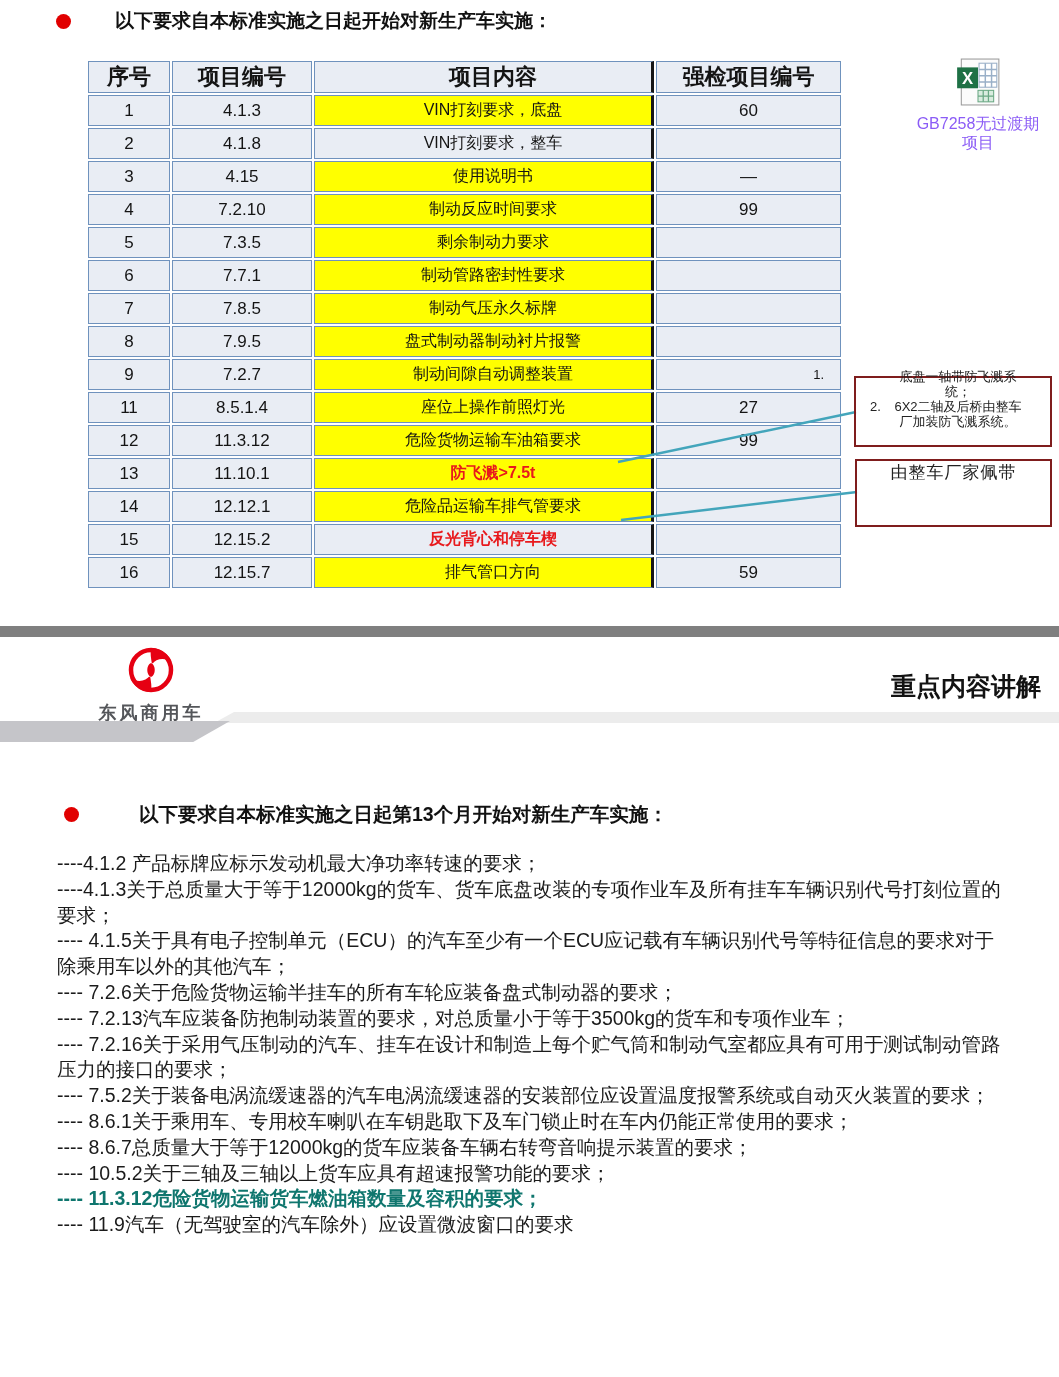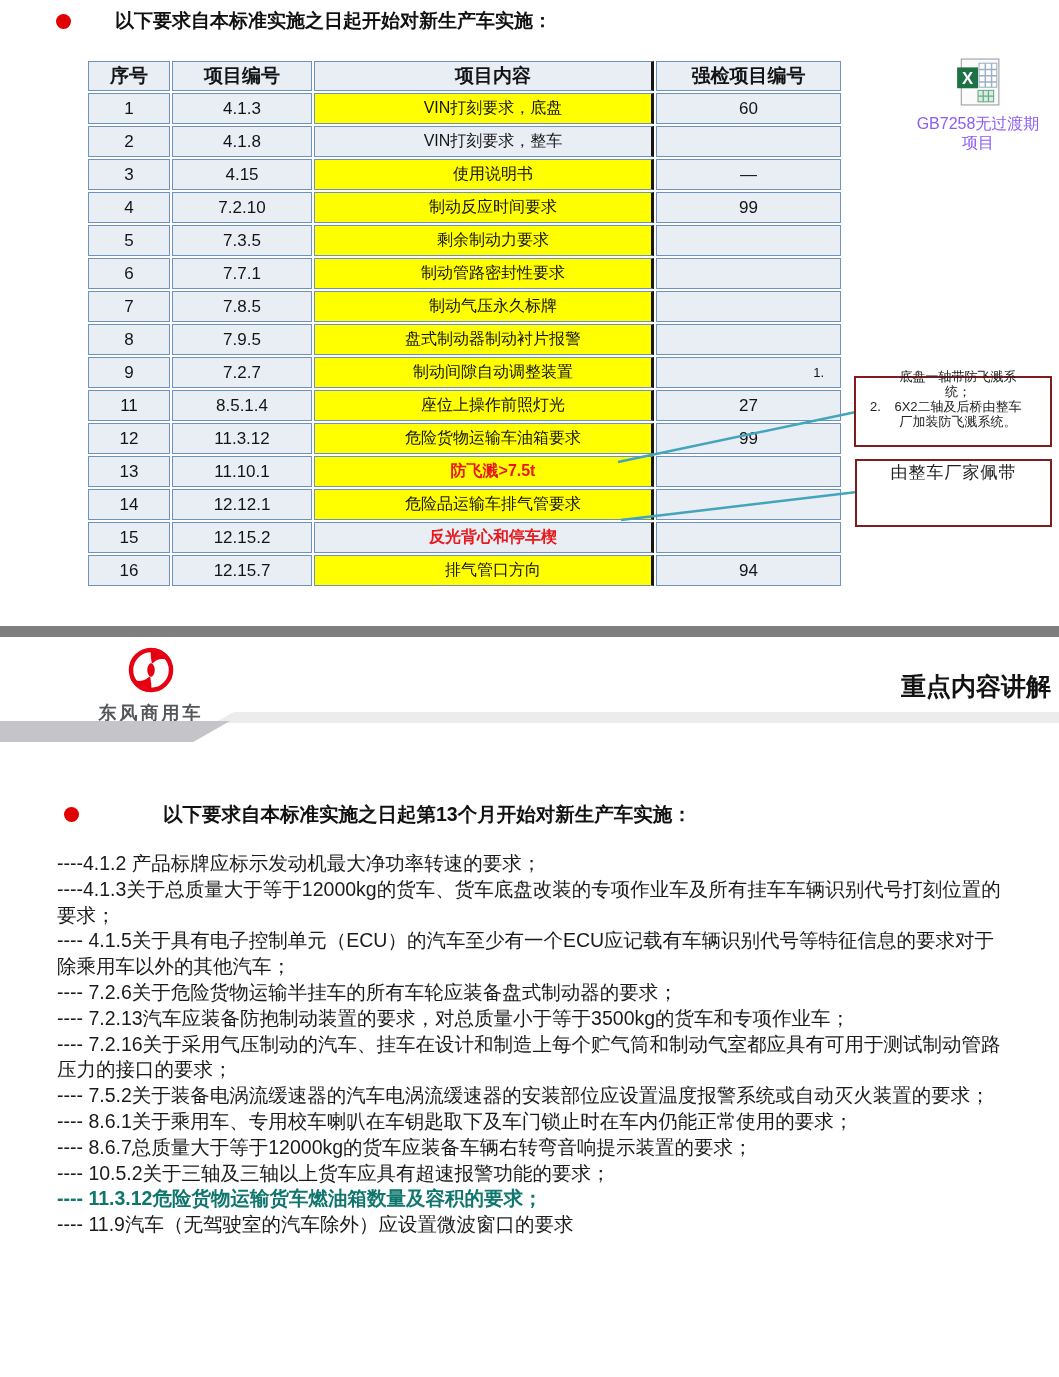--- a/index.html
+++ b/index.html
@@ -3,28 +3,28 @@
 <meta charset="utf-8">
 <style>
   * { margin:0; padding:0; box-sizing:border-box; }
   body { background:#fff; font-family:"Liberation Sans","DejaVu Sans",sans-serif; }
   .page { position:relative; width:1059px; height:1377px; background:#ffffff; overflow:hidden; }
 
   
   .bullet-title { position:absolute; display:flex; align-items:center; font-weight:bold; color:#111; }
   .bullet-title .dot { width:15px; height:15px; border-radius:50%; background:#e10000; flex:0 0 auto; }
   .t1 { left:56px; top:8px; gap:44px; font-size:19px; }
-  .t2 { left:64px; top:801px; gap:84px; font-size:19.5px; }
+  .t2 { left:64px; top:801px; gap:60px; font-size:19.5px; }
 
   table.req { position:absolute; left:86px; top:59px; border-collapse:separate; border-spacing:2px; table-layout:fixed; }
   table.req th, table.req td {
     border:1px solid #6f92bd; background:#e9edf4; text-align:center; vertical-align:middle;
     height:31px; color:#141414; overflow:hidden; white-space:nowrap;
   }
-  table.req th { font-size:19px; font-weight:bold; height:30px; }
+  table.req th { font-size:22px; font-weight:bold; height:30px; }
   table.req td { font-size:16px; }
   table.req td.col-code, table.req td.col-check, table.req td.col-seq { font-size:17px; }
   .c-content { border-right:3px solid #161616 !important;padding-left:20px; }
   td.c-content { background:#f3f5f9; }
   td.c-content.hl { background:#ffff00;margin-top:48px; }
   td.c-content.redtxt { color:#e8191c; font-weight:bold; }
   td.small-note { font-size:13px !important; text-align:right !important; padding-right:16px; color:#333; }
 
   .overlay { position:absolute; left:0; top:0; pointer-events:none; }
 
@@ -39,21 +39,21 @@
   .callout2 { left:855px; top:459px; width:197px; height:68px; display:flex; justify-content:center;
               font-size:17px; letter-spacing:1px; color:#222; }
 
   
   .divider { position:absolute; left:0; top:626px; width:1059px; height:11px; background:#7f7f7f; }
 
   
   .logo-block { position:absolute; left:66px; top:645px; width:170px; text-align:center; }
   .logo-cn { font-size:18px; font-weight:bold; color:#54565a; letter-spacing:3px; margin-top:2px; }
   .logo-en { font-size:8px; color:#54565a; letter-spacing:2.5px; margin-top:1px; }
-  .header-right { position:absolute; right:8px; top:670px; font-size:25px; font-weight:bold; color:#121212; }
+  .header-right { position:absolute; right:18px; top:670px; font-size:25px; font-weight:bold; color:#121212; }
   .band-right { position:absolute; left:214px; top:712px; width:845px; height:11px; background:#ececec;
                 clip-path:polygon(20px 0,100% 0,100% 100%,0 100%); }
   .band-left { position:absolute; left:0; top:721px; width:230px; height:21px; background:#c5c5c9;
                clip-path:polygon(0 0,100% 0,84% 100%,0 100%); }
 
   
   .items { position:absolute; left:57px; top:851px; width:952px; font-size:19.5px; line-height:25.8px; color:#1b1b1b; }
   .items p { margin:0; }
   .items p.red { color:#0f766e; font-weight:bold; }
 </style>
@@ -164,21 +164,21 @@
         <tr>
           <td class="col-seq">15</td>
           <td class="col-code">12.15.2</td>
           <td class="col-content c-content redtxt">反光背心和停车楔</td>
           <td class="col-check"></td>
         </tr>
         <tr>
           <td class="col-seq">16</td>
           <td class="col-code">12.15.7</td>
           <td class="col-content c-content hl">排气管口方向</td>
-          <td class="col-check">94</td>
+          <td class="col-check">59</td>
         </tr>
       </tbody>
   </table>
 
   <svg class="overlay" width="1059" height="637">
     <line x1="618" y1="462" x2="856" y2="412" stroke="#43a5bb" stroke-width="2.5"></line>
     <line x1="621" y1="520" x2="857" y2="492" stroke="#43a5bb" stroke-width="2.5"></line>
   </svg>
 
   <div class="excel">

